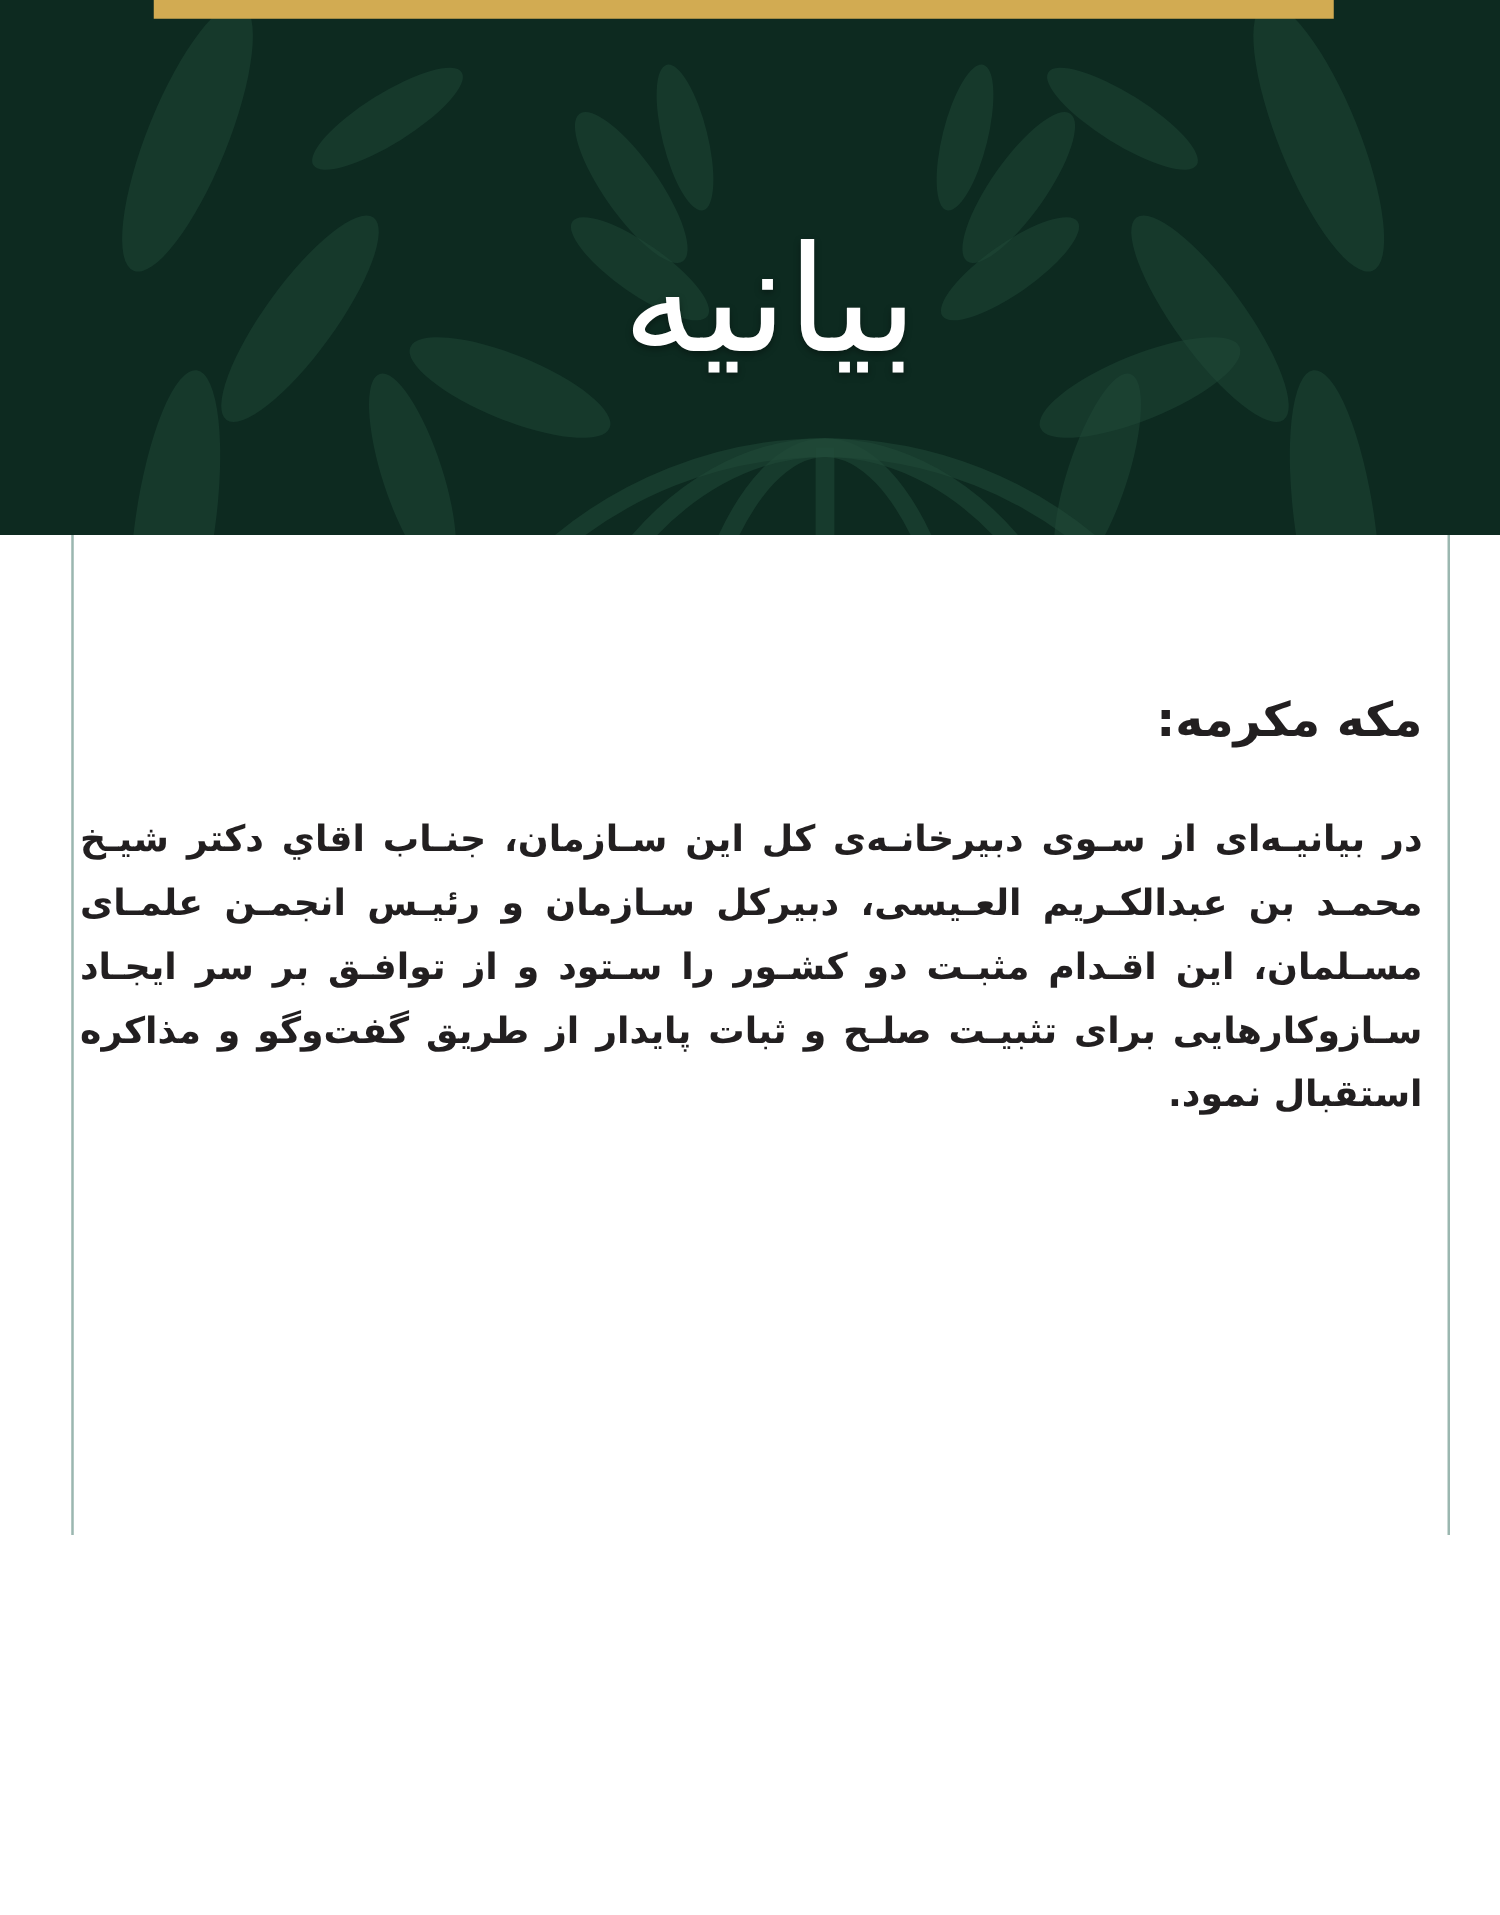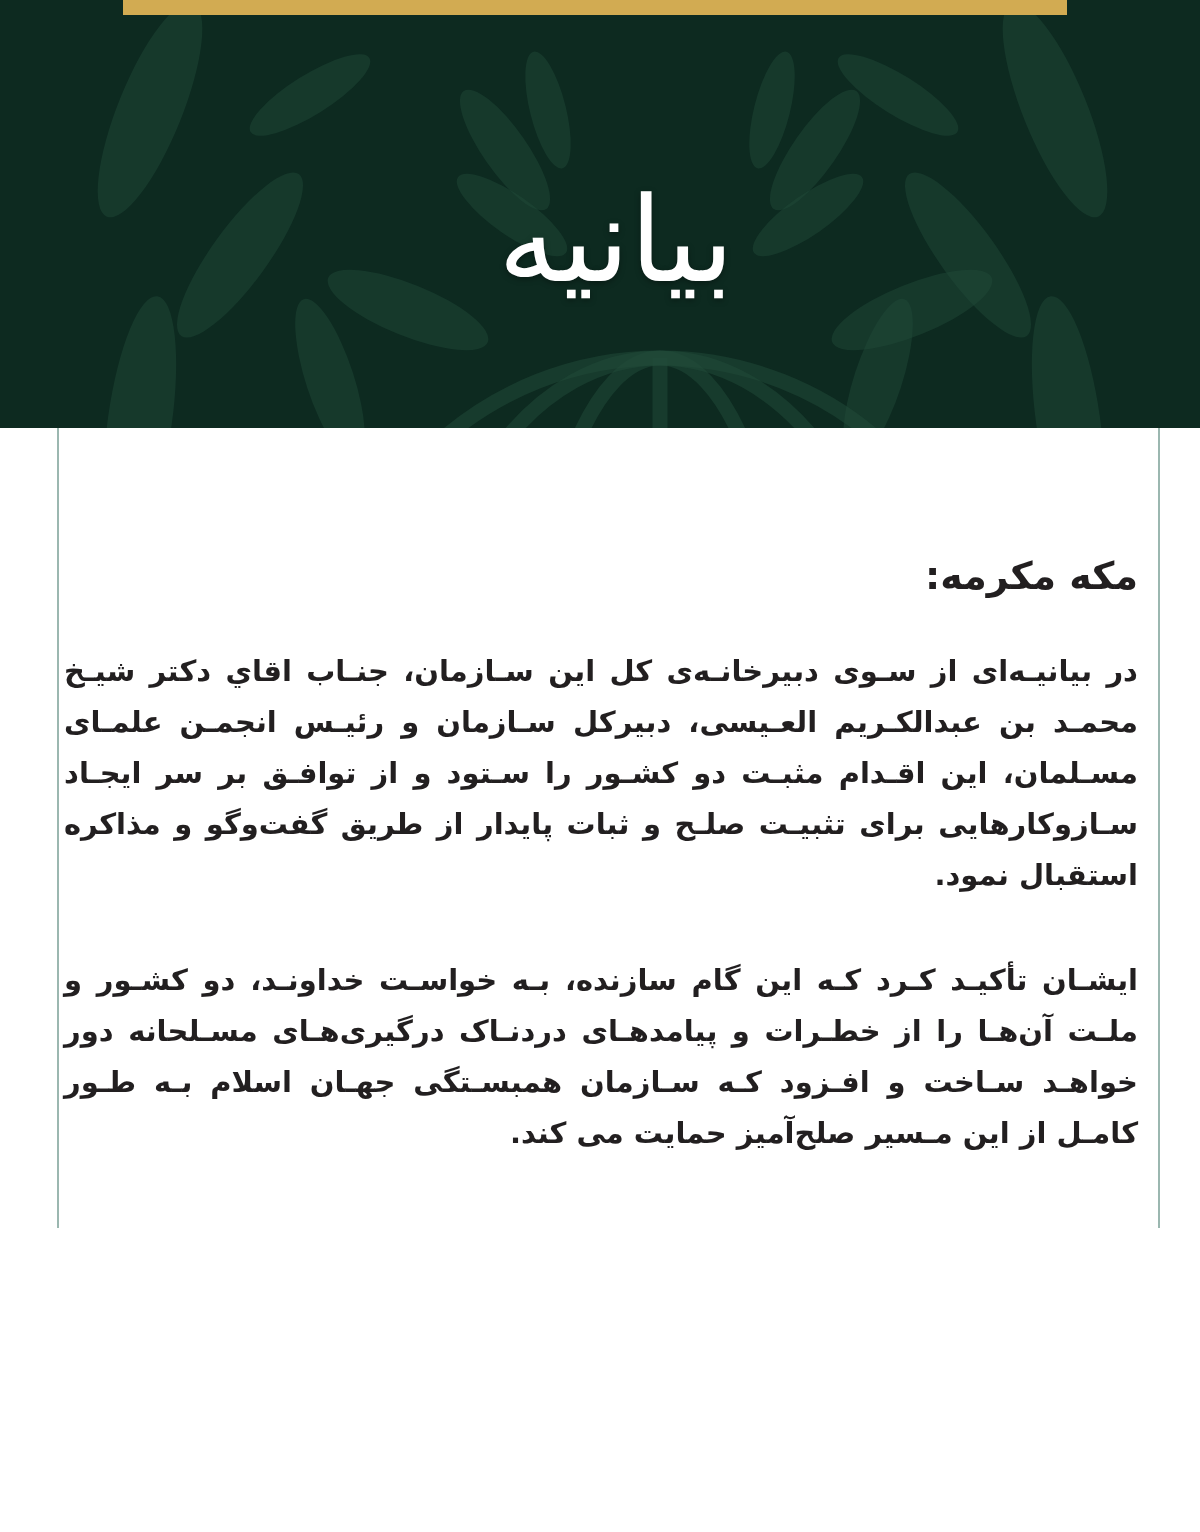--- a/index.html
+++ b/index.html
@@ -105,17 +105,16 @@
     <div class="title">بیانیه</div>
   </div>
 
   <div class="doc-body">
     <div class="rule left"></div>
     <div class="rule right"></div>
 
     <div class="content">
       <h2 class="salutation">مکه مکرمه:</h2>
       <p class="para">در بیانیـه‌ای از سـوی دبیرخانـه‌ی کل این سـازمان، جنـاب اقاي دکتر شیـخ محمـد بن عبدالکـریم العـیسی، دبیرکل سـازمان و رئیـس انجمـن علمـای مسـلمان، این اقـدام مثبـت دو کشـور را سـتود و از توافـق بر سر ایجـاد سـازوکارهایی برای تثبیـت صلـح و ثبات پایدار از طریق گفت‌وگو و مذاکره استقبال نمود.</p>
-      <p class="para">ایشـان تأکیـد کـرد کـه این گام سازنده، بـه خواسـت خداونـد، دو کشـور و ملـت آن‌هـا را از خطـرات و پیامدهـای دردنـاک درگیری‌هـای مسـلحانه دور خواهـد سـاخت و افـزود کـه سـازمان همبسـتگی جهـان اسلام بـه طـور کامـل از این مـسیر صلح‌آمیز حمایت می کند.</p>
     </div>
 
   </div>
 </div>
 
 </body></html>

